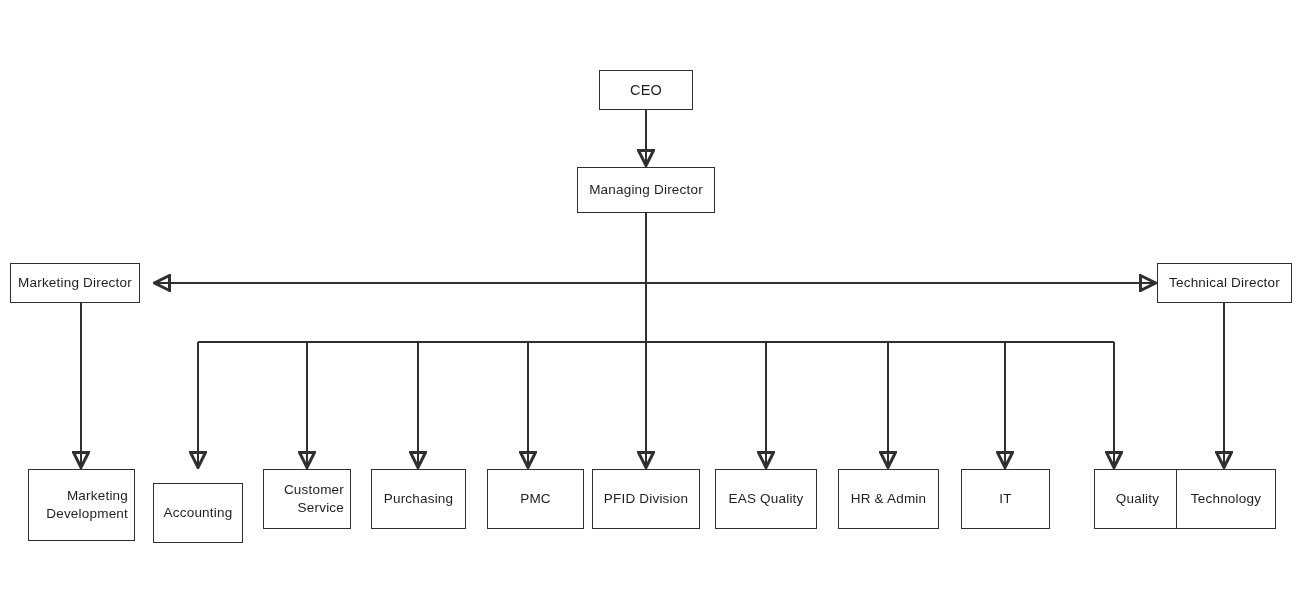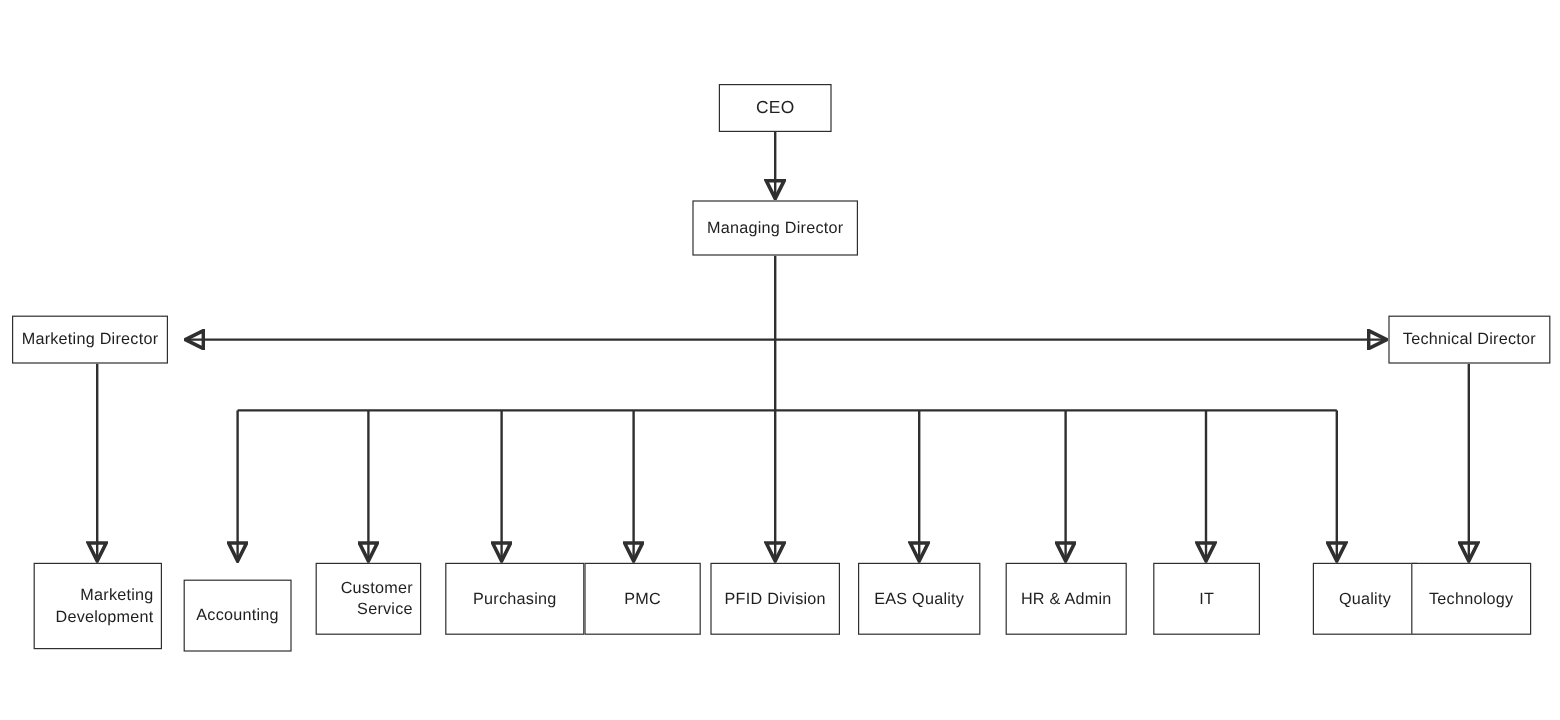--- a/index.html
+++ b/index.html
@@ -43,21 +43,21 @@
     padding: 2px 6px;
   }
   
   .n-ceo                   { left: 599px;  top: 70px;  width: 94px;  height: 40px; font-size: 14.5px; }
   .n-managing-director     { left: 577px;  top: 167px; width: 138px; height: 46px; }
   .n-marketing-director    { left: 10px;   top: 263px; width: 130px; height: 40px; }
   .n-technical-director    { left: 1157px; top: 263px; width: 135px; height: 40px; }
   .n-marketing-development { left: 28px;   top: 469px; width: 107px; height: 72px; }
   .n-accounting            { left: 153px;  top: 469px; width: 90px;  height: 60px; margin-top: 14px; }
   .n-customer-service      { left: 263px;  top: 469px; width: 88px;  height: 60px; }
-  .n-purchasing            { left: 371px;  top: 469px; width: 116px;  height: 60px; }
+  .n-purchasing            { left: 371px;  top: 469px; width: 95px;  height: 60px; }
   .n-pmc                   { left: 487px;  top: 469px; width: 97px;  height: 60px; }
   .n-pfid-division         { left: 592px;  top: 469px; width: 108px; height: 60px; }
   .n-eas-division          { left: 715px;  top: 469px; width: 102px; height: 60px; }
   .n-hr-admin              { left: 838px;  top: 469px; width: 101px; height: 60px; }
   .n-it                    { left: 961px;  top: 469px; width: 89px;  height: 60px; }
   .n-quality               { left: 1071px; top: 469px; width: 87px;  height: 60px; margin-left: 23px; }
   .n-technology            { left: 1176px; top: 469px; width: 100px;  height: 60px; }
 </style>
 </head>
 <body>

